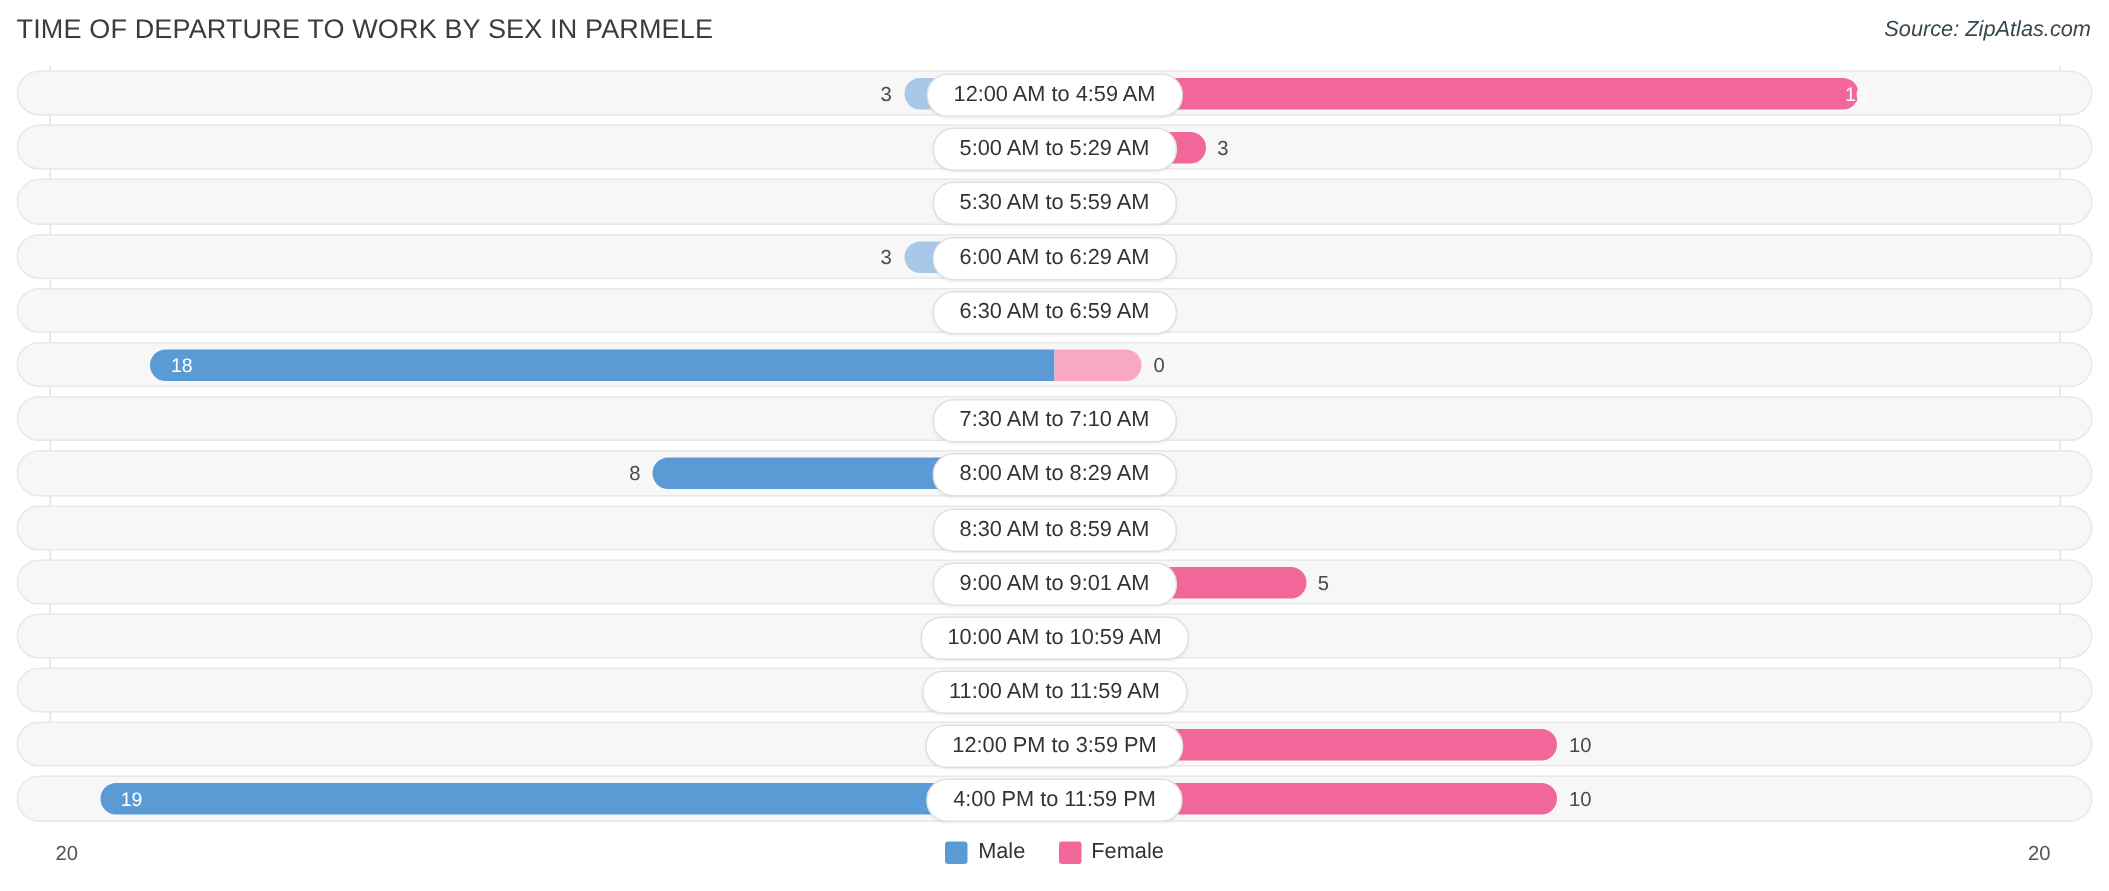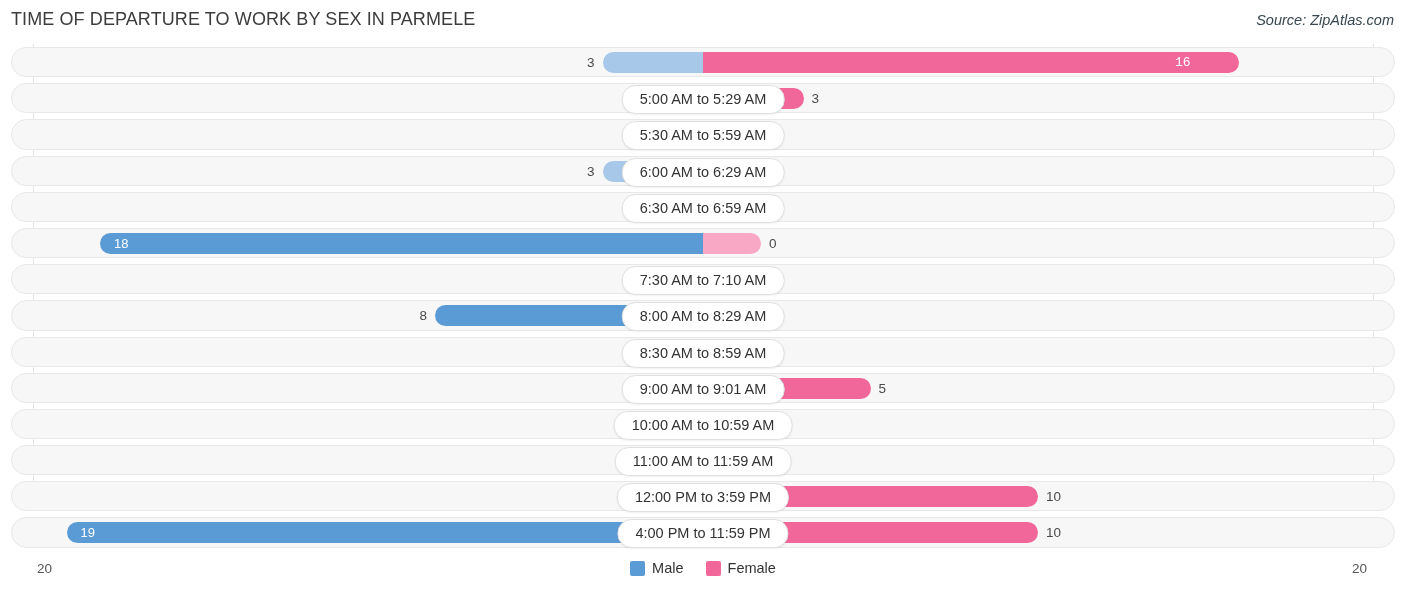--- a/index.html
+++ b/index.html
@@ -192,21 +192,22 @@
 
 <div class="plot">
   <div class="gridline left"></div>
   <div class="gridline right"></div>
   <div class="rows" id="rows">
       <div class="row">
         <div class="track"></div>
         <div class="bar bar-male" style="width: 100.5px;"></div>
         <div class="val" style="right: 811.5px;">3</div>
         <div class="bar bar-female strong" style="width: 536px;"></div>
-        <div class="val val-in" style="left: 1175px; font-family: Liberation Mono, monospace;">16</div>
+        <div class="val val-in" style="left: 1230px;">16</div>
+        <div class="center-label">12:00 AM to 4:59 AM</div>
       </div>
       <div class="row">
         <div class="track"></div>
         <div class="bar bar-male" style="width: 58px;"></div>
         <div class="val" style="right: 769px;">0</div>
         <div class="bar bar-female strong" style="width: 100.5px;"></div>
         <div class="val" style="left: 811.5px;">3</div>
         <div class="center-label">5:00 AM to 5:29 AM</div>
       </div>
       <div class="row">

